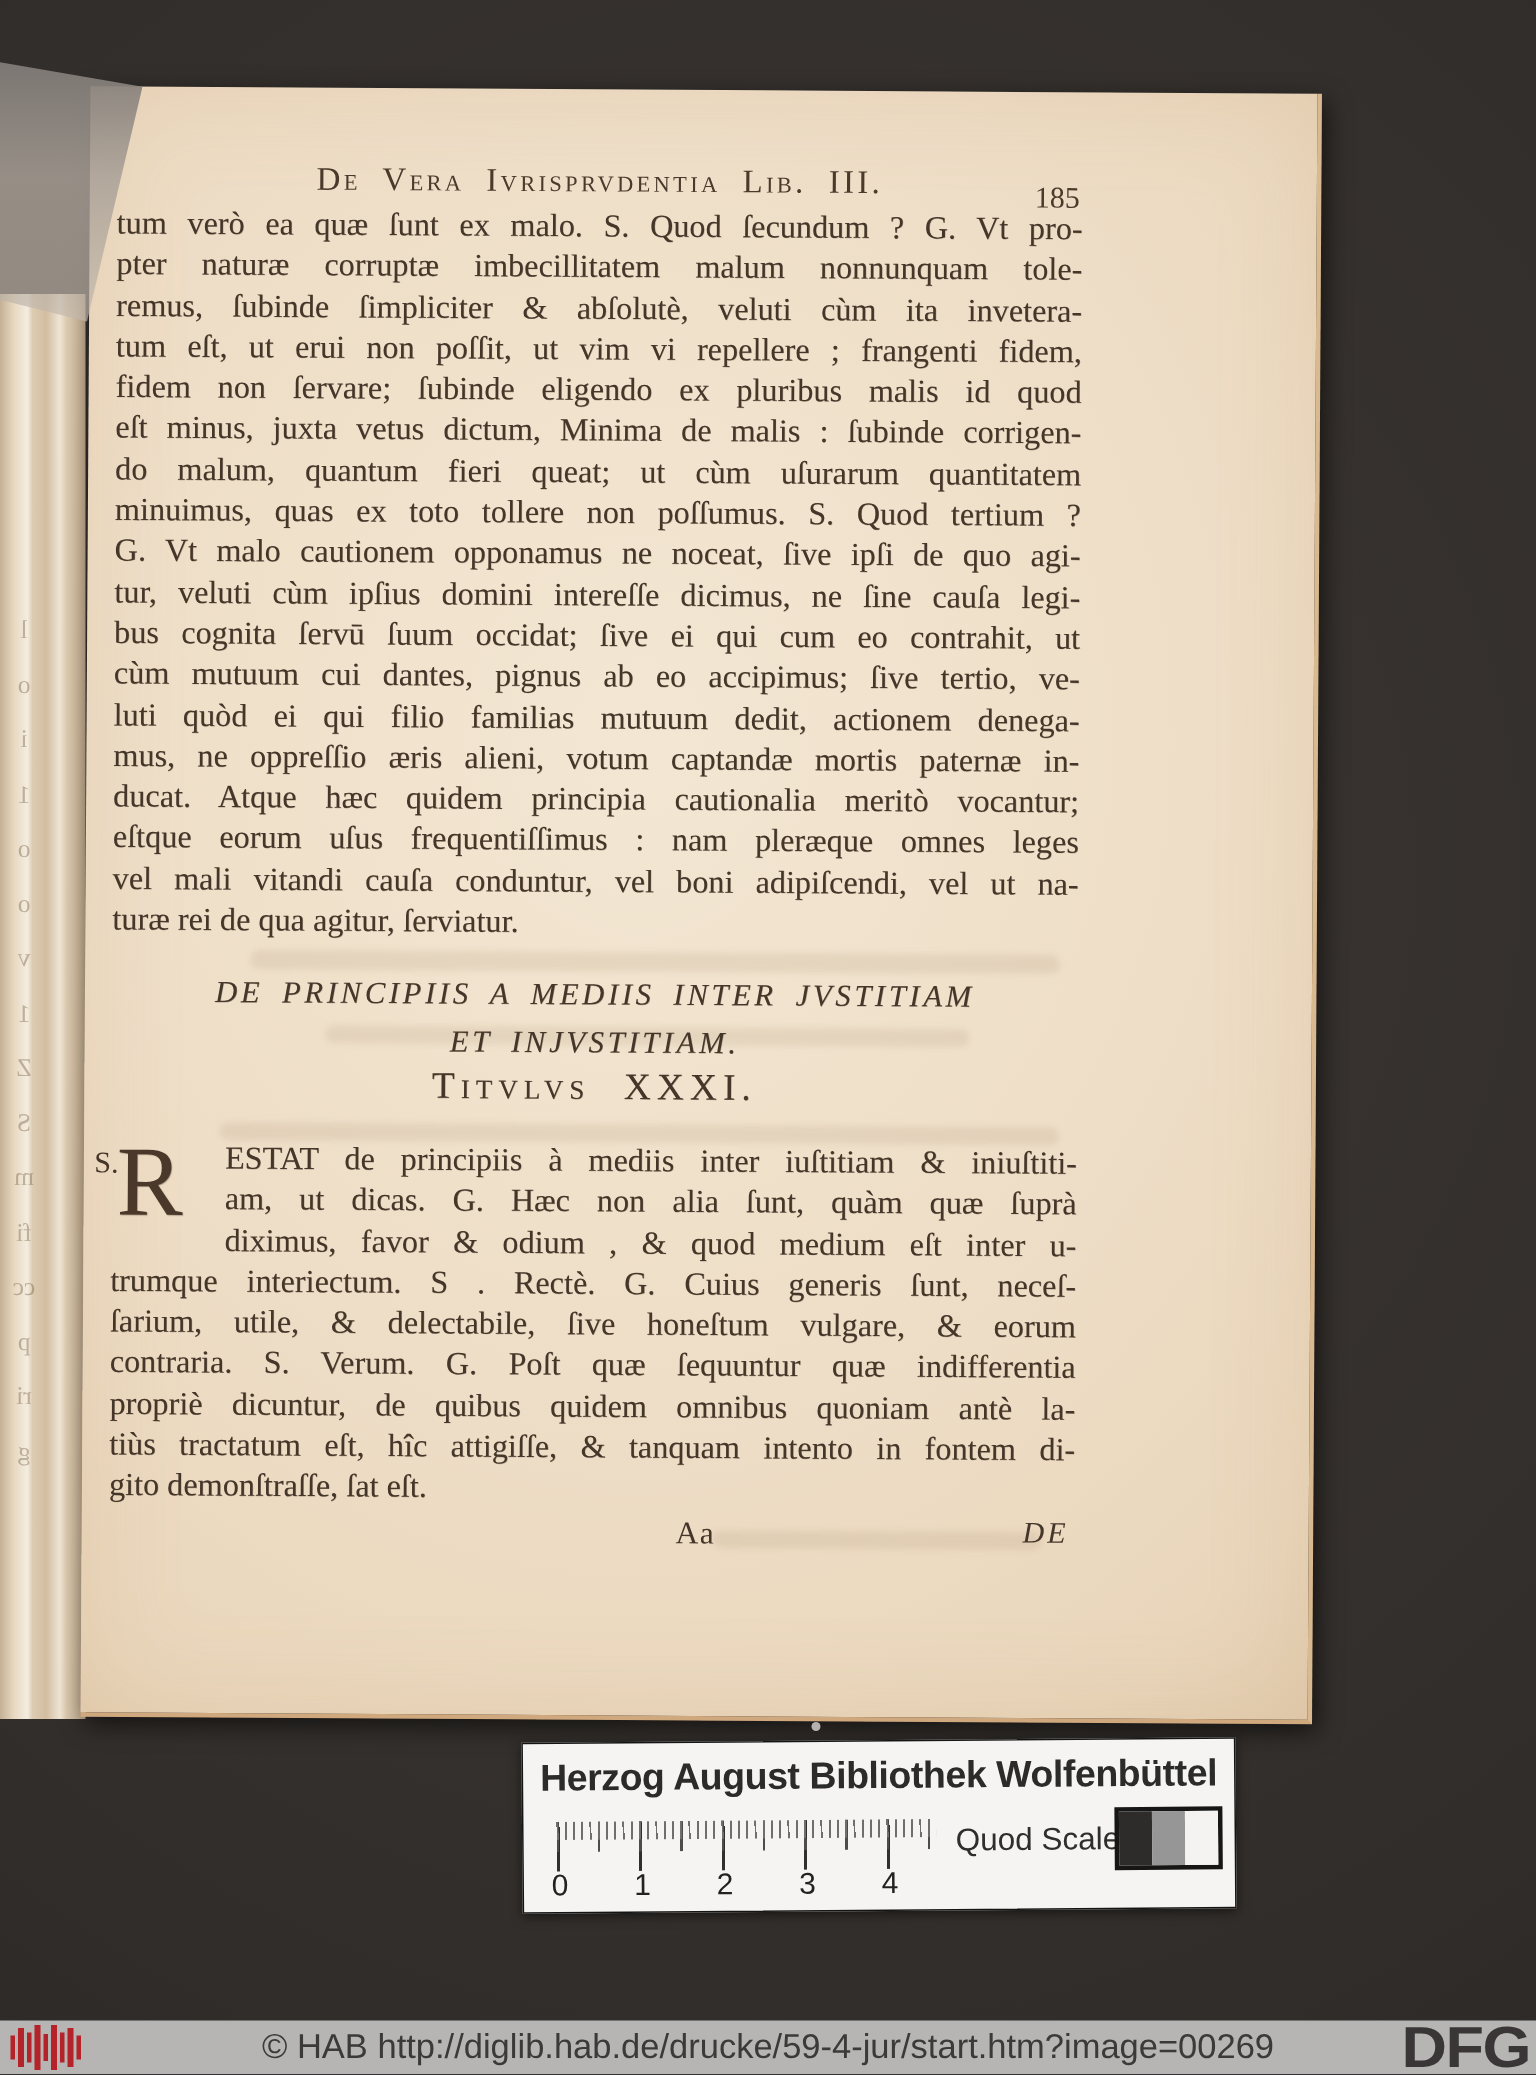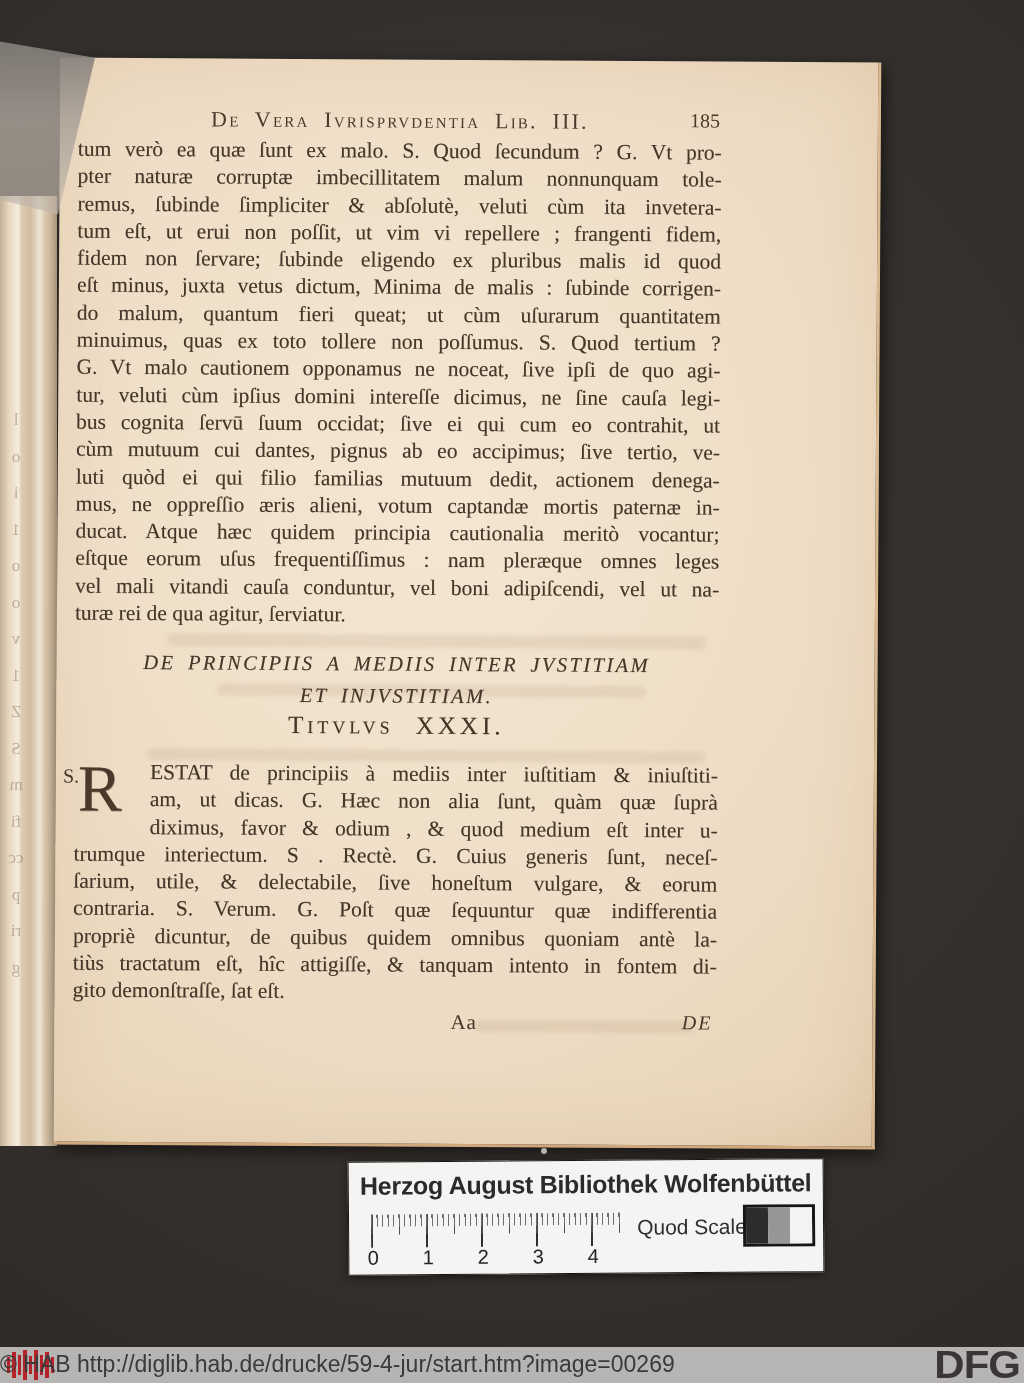--- a/index.html
+++ b/index.html
@@ -31,21 +31,21 @@
     border-right:3px solid #d9b98f;border-bottom:3px solid #cfa87e;
     color:#45362a;
   }
   .textblock{position:absolute;left:18px;width:644px;}
 
   .running-header{top:48px;height:30px;}
   .rh-title{
     text-align:center;font-variant:small-caps;font-size:22px;
     letter-spacing:2.2px;word-spacing:7px;color:#4a3a2b;
   }
-  .rh-pagenum{position:absolute;right:2px;top:0;font-size:20px;color:#4a3a2b;margin-left:38px;}
+  .rh-pagenum{position:absolute;right:2px;top:12px;font-size:20px;color:#4a3a2b;margin-left:38px;}
 
   .para{font-size:21.5px;line-height:27.3px;}
   .para .line{text-align:justify;text-align-last:justify;white-space:nowrap;
     text-shadow:.3px .3px .4px rgba(62,42,22,.35);}
   .para .line:last-child{text-align-last:left;}
   .para1{top:78px;}
 
   .section-heading{top:588px;font-style:italic;font-size:20.5px;line-height:32px;}
   .section-heading .h-line{text-align:center;letter-spacing:2.4px;word-spacing:5px;
     text-shadow:.3px .3px .4px rgba(62,42,22,.35);}
@@ -104,21 +104,21 @@
   .ruler-nums span:nth-child(3){left:112px}
   .ruler-nums span:nth-child(4){left:167px}
   .ruler-nums span:nth-child(5){left:222px}
   .grayscale-label{position:absolute;left:288px;top:55px;font-size:21px;color:#2e2e2e;}
   .patches{position:absolute;left:394px;top:45px;display:flex;border:3px solid #161616;}
   .patches div{width:22px;height:36px;}
 
   
   .url-bar{position:absolute;left:0;top:1347px;width:1024px;height:36px;background:#b6b5b3;
     font-family:"Liberation Sans","DejaVu Sans",sans-serif;}
-  .url-text{position:absolute;left:0;width:100%;top:4px;
+  .url-text{position:absolute;left:0;width:100%;top:4px;text-align:center;
     font-size:23px;color:#3a3a3a;}
   .hab-logo{position:absolute;left:6px;top:2px;}
   .dfg-logo{position:absolute;right:4px;top:-6px;font-weight:bold;font-size:42px;
     color:#3a3637;letter-spacing:-1px;transform:scaleY(.92);}
 </style>
 </head>
 <body>
 
 <div class="stage">
 

